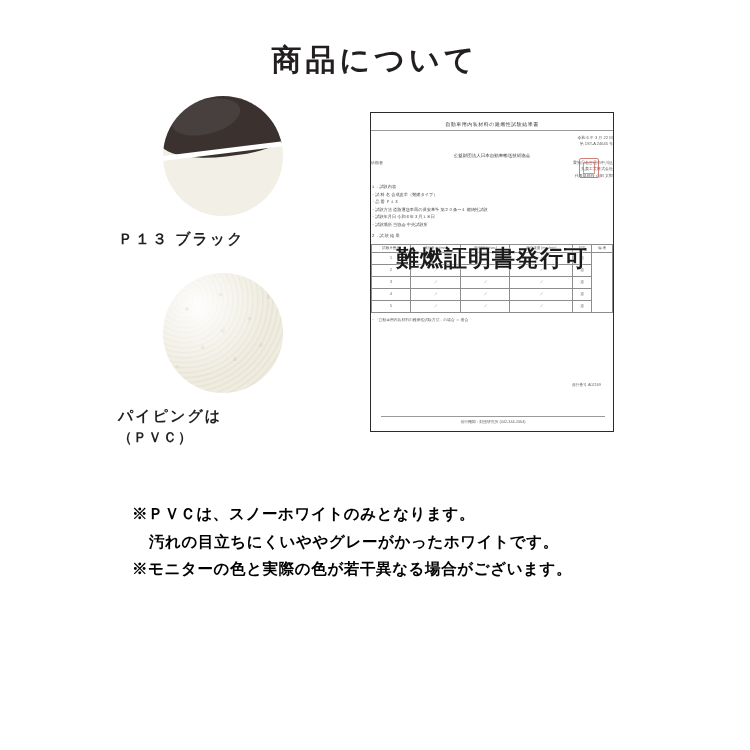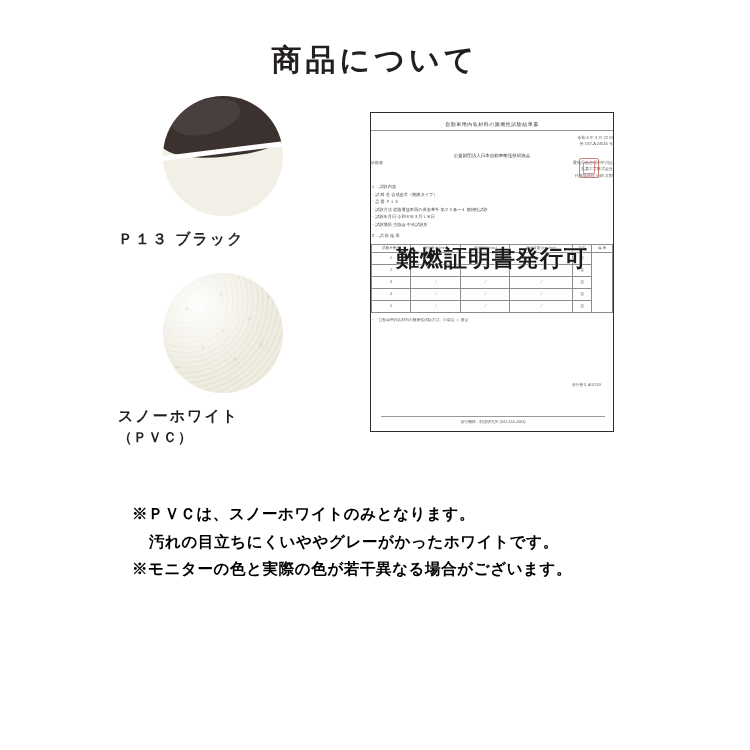--- a/index.html
+++ b/index.html
@@ -287,21 +287,21 @@
       <div class="swatch-label">
         <span>Ｐ１３ ブラック</span>
       </div>
     </div>
 
     <div class="swatch-block">
       <div class="swatch-circle swatch-white">
         <div class="grain"></div>
       </div>
       <div class="swatch-label">
-        <span>スノーホワイト</span>
+        <span>パイピングは</span>
         <span class="sub">（ＰＶＣ）</span>
       </div>
     </div>
 
   </div>
 
   <div class="certificate">
     <div class="cert-title">自動車用内装材料の難燃性試験結果書</div>
     <div class="cert-rule"></div>
     <div class="cert-meta">

